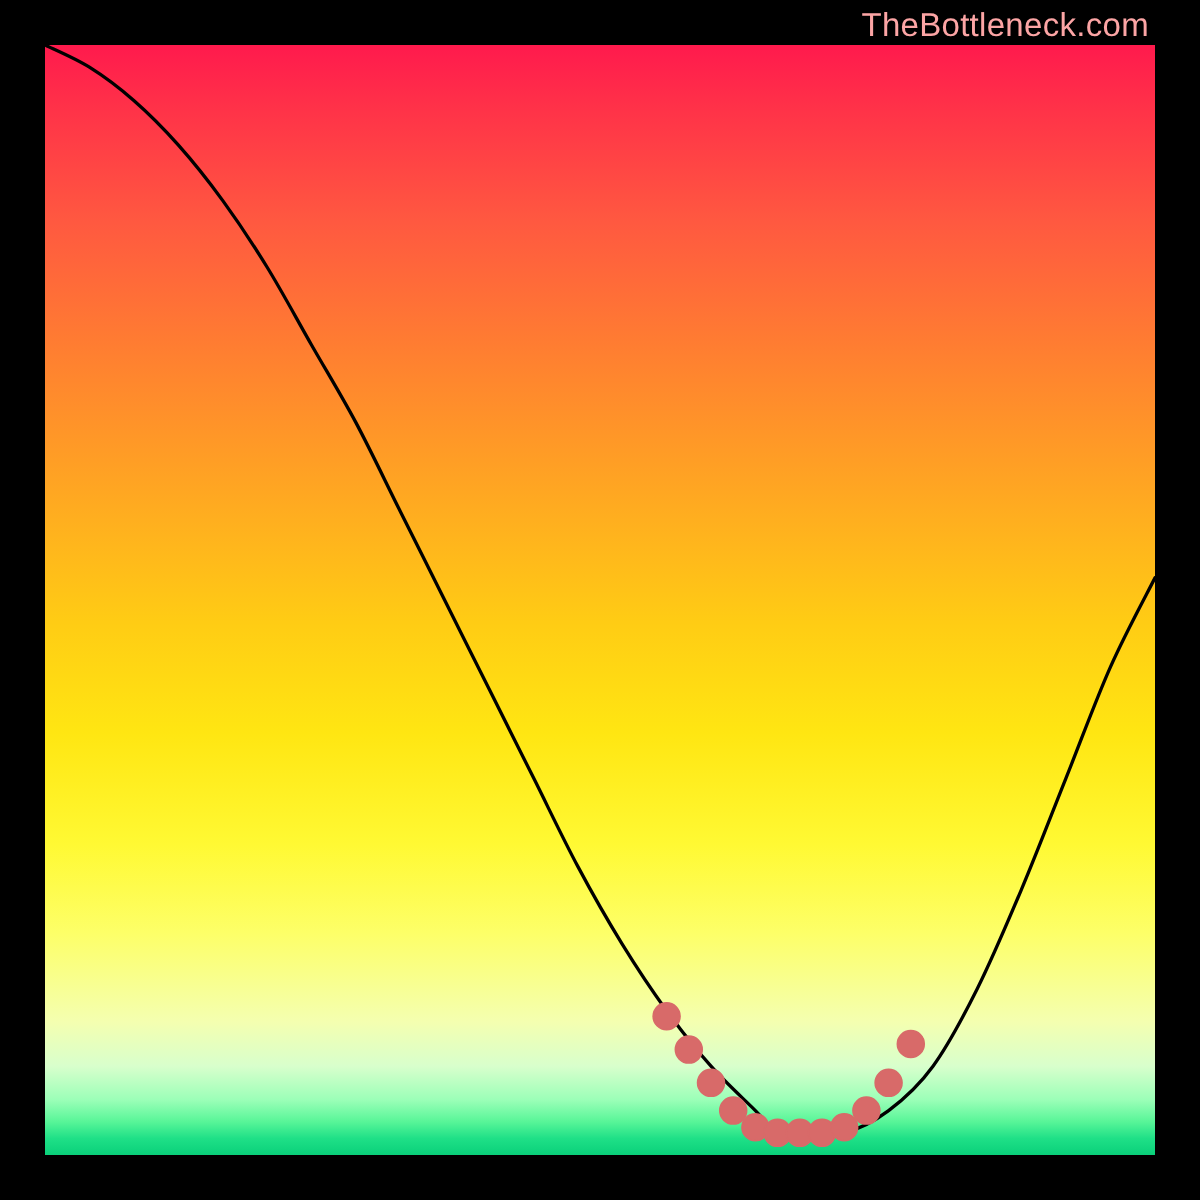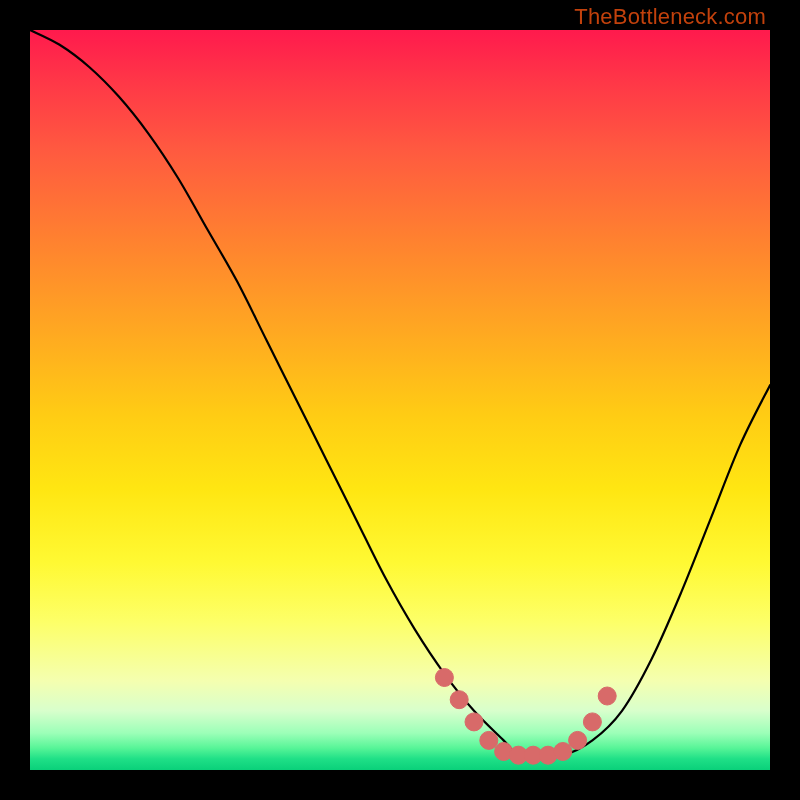--- a/index.html
+++ b/index.html
@@ -51,21 +51,21 @@
       #1fe087 98.5%,
       #0ad07a 100%
     );
   }
   .watermark {
     position: absolute;
     top: 4px;
     right: 34px;
     font-size: 22px;
     font-weight: 500;
-    color: #c2410c;
+    color: #fca5a5;
     letter-spacing: 0.2px;
   }
   .svg-layer {
     position: absolute;
     left: 0;
     top: 0;
     width: 740px;
     height: 740px;
   }
 </style>

